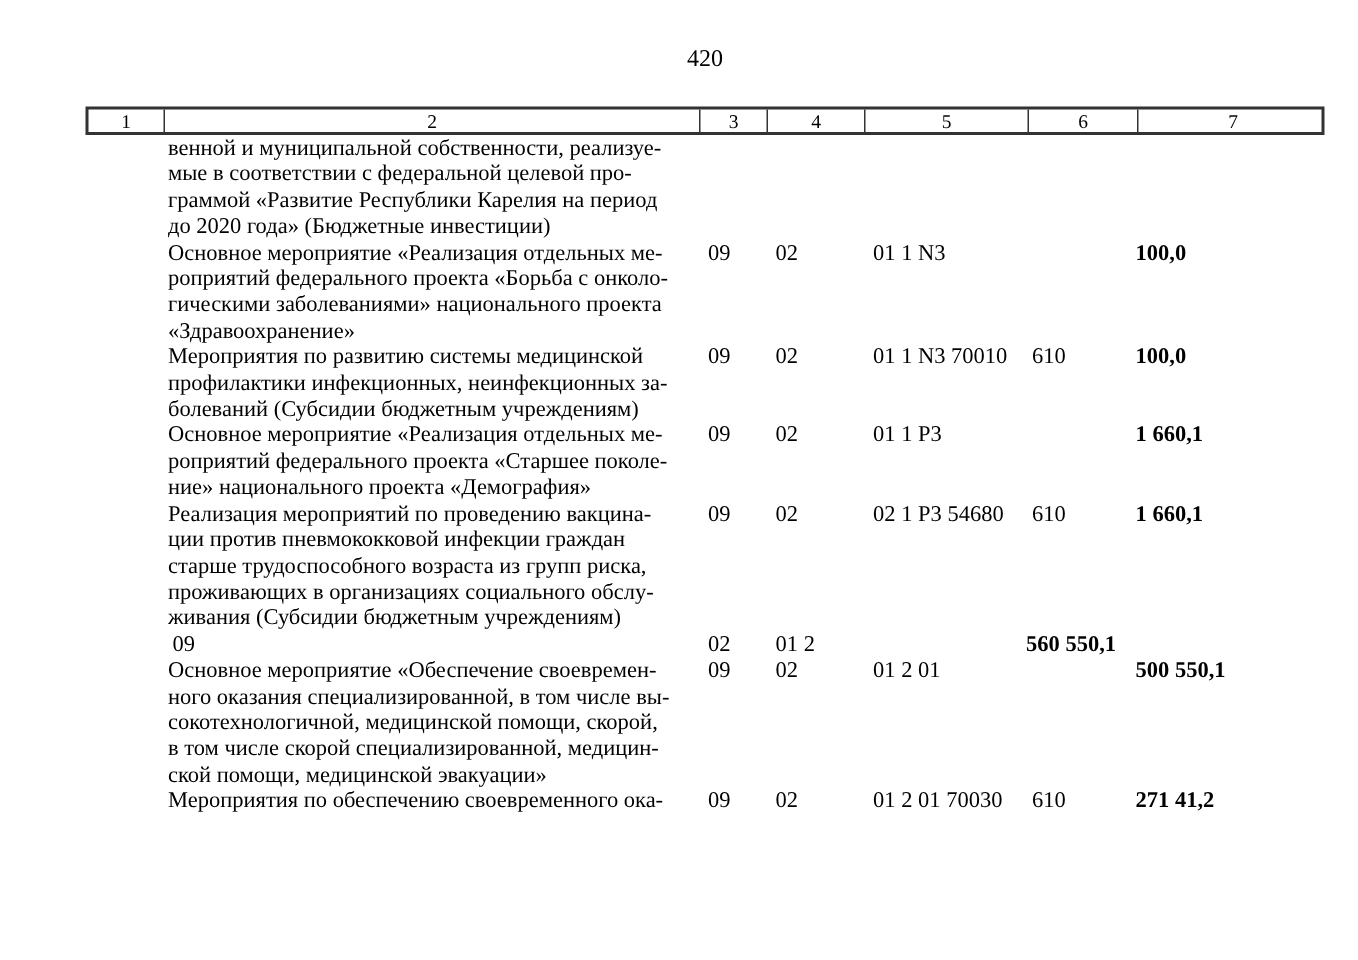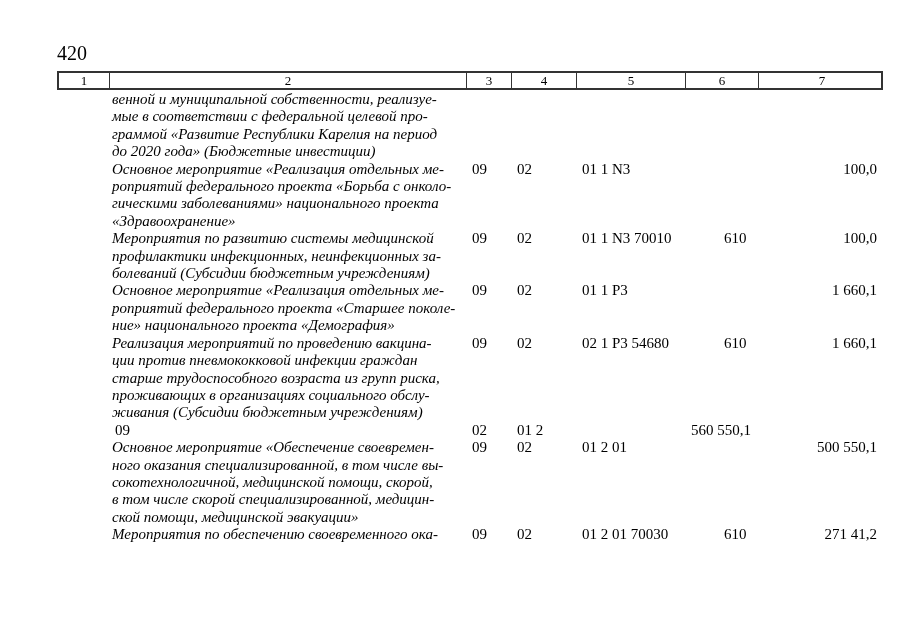--- a/index.html
+++ b/index.html
@@ -12,24 +12,25 @@
     height: 640px;
     position: relative;
     overflow: hidden;
     font-family: "Liberation Serif", "DejaVu Serif", serif;
     color: #000000;
   }
   * { box-sizing: border-box; }
 
   .page-number {
     position: absolute;
-    top: 45px;
+    top: 31px;
     left: 57px;
     width: 826px;
-    font-size: 20px;
+    text-align: center;
+    font-size: 16px;
     line-height: 17px;
   }
 
   .doc-table {
     position: absolute;
     top: 71px;
     left: 57px;
     width: 826px;
   }
 
@@ -58,25 +59,24 @@
   }
   .c {
     font-size: 15px;
     line-height: 17.4px;
     overflow: visible;
   }
   .c1 { }
   .c2 {
     white-space: pre;
     padding-left: 4px;
-    font-style: italic;
   }
   .c3, .c4, .c5 { padding-left: 7px; white-space: nowrap; }
-  .c6 { padding-left: 4px; white-space: nowrap; margin-left: 36px; }
-  .c7 { text-align: right; padding-right: 6px; white-space: nowrap; }
+  .c6 { padding-left: 4px; white-space: nowrap; }
+  .c7 { text-align: left; padding-right: 6px; white-space: nowrap; font-weight: bold; }
 </style>
 </head>
 <body>
 
 <div class="page-number">420</div>
 
 <div class="doc-table">
 
   <div class="header-row">
     <div class="header-cell">1</div>

